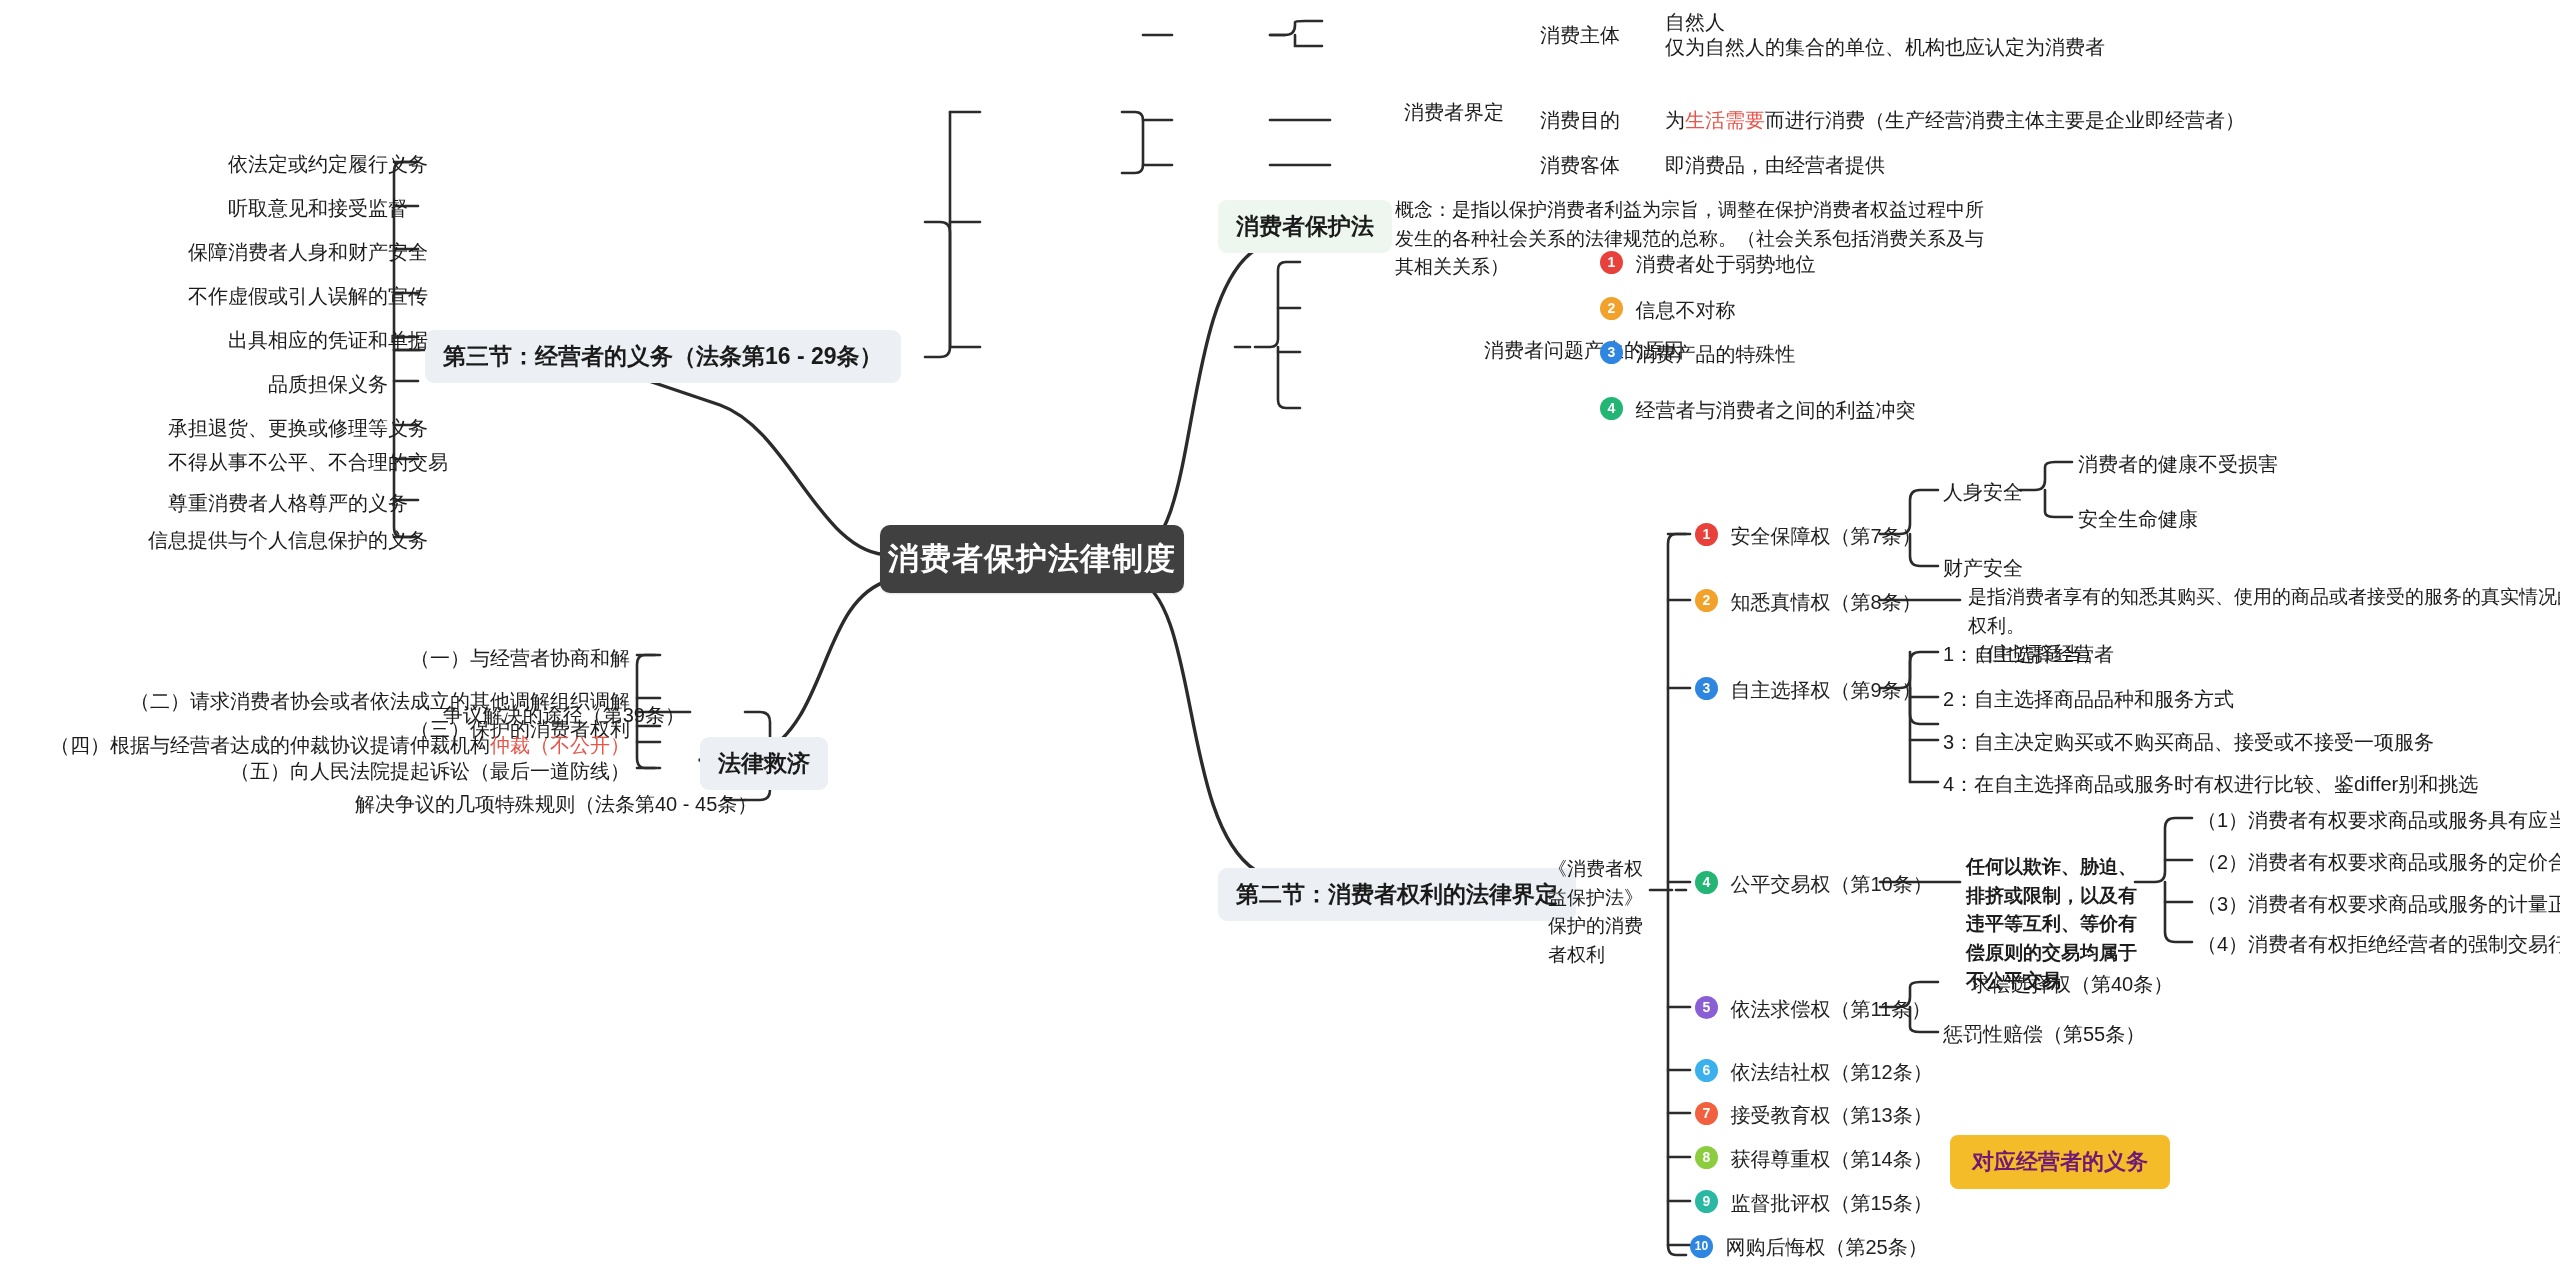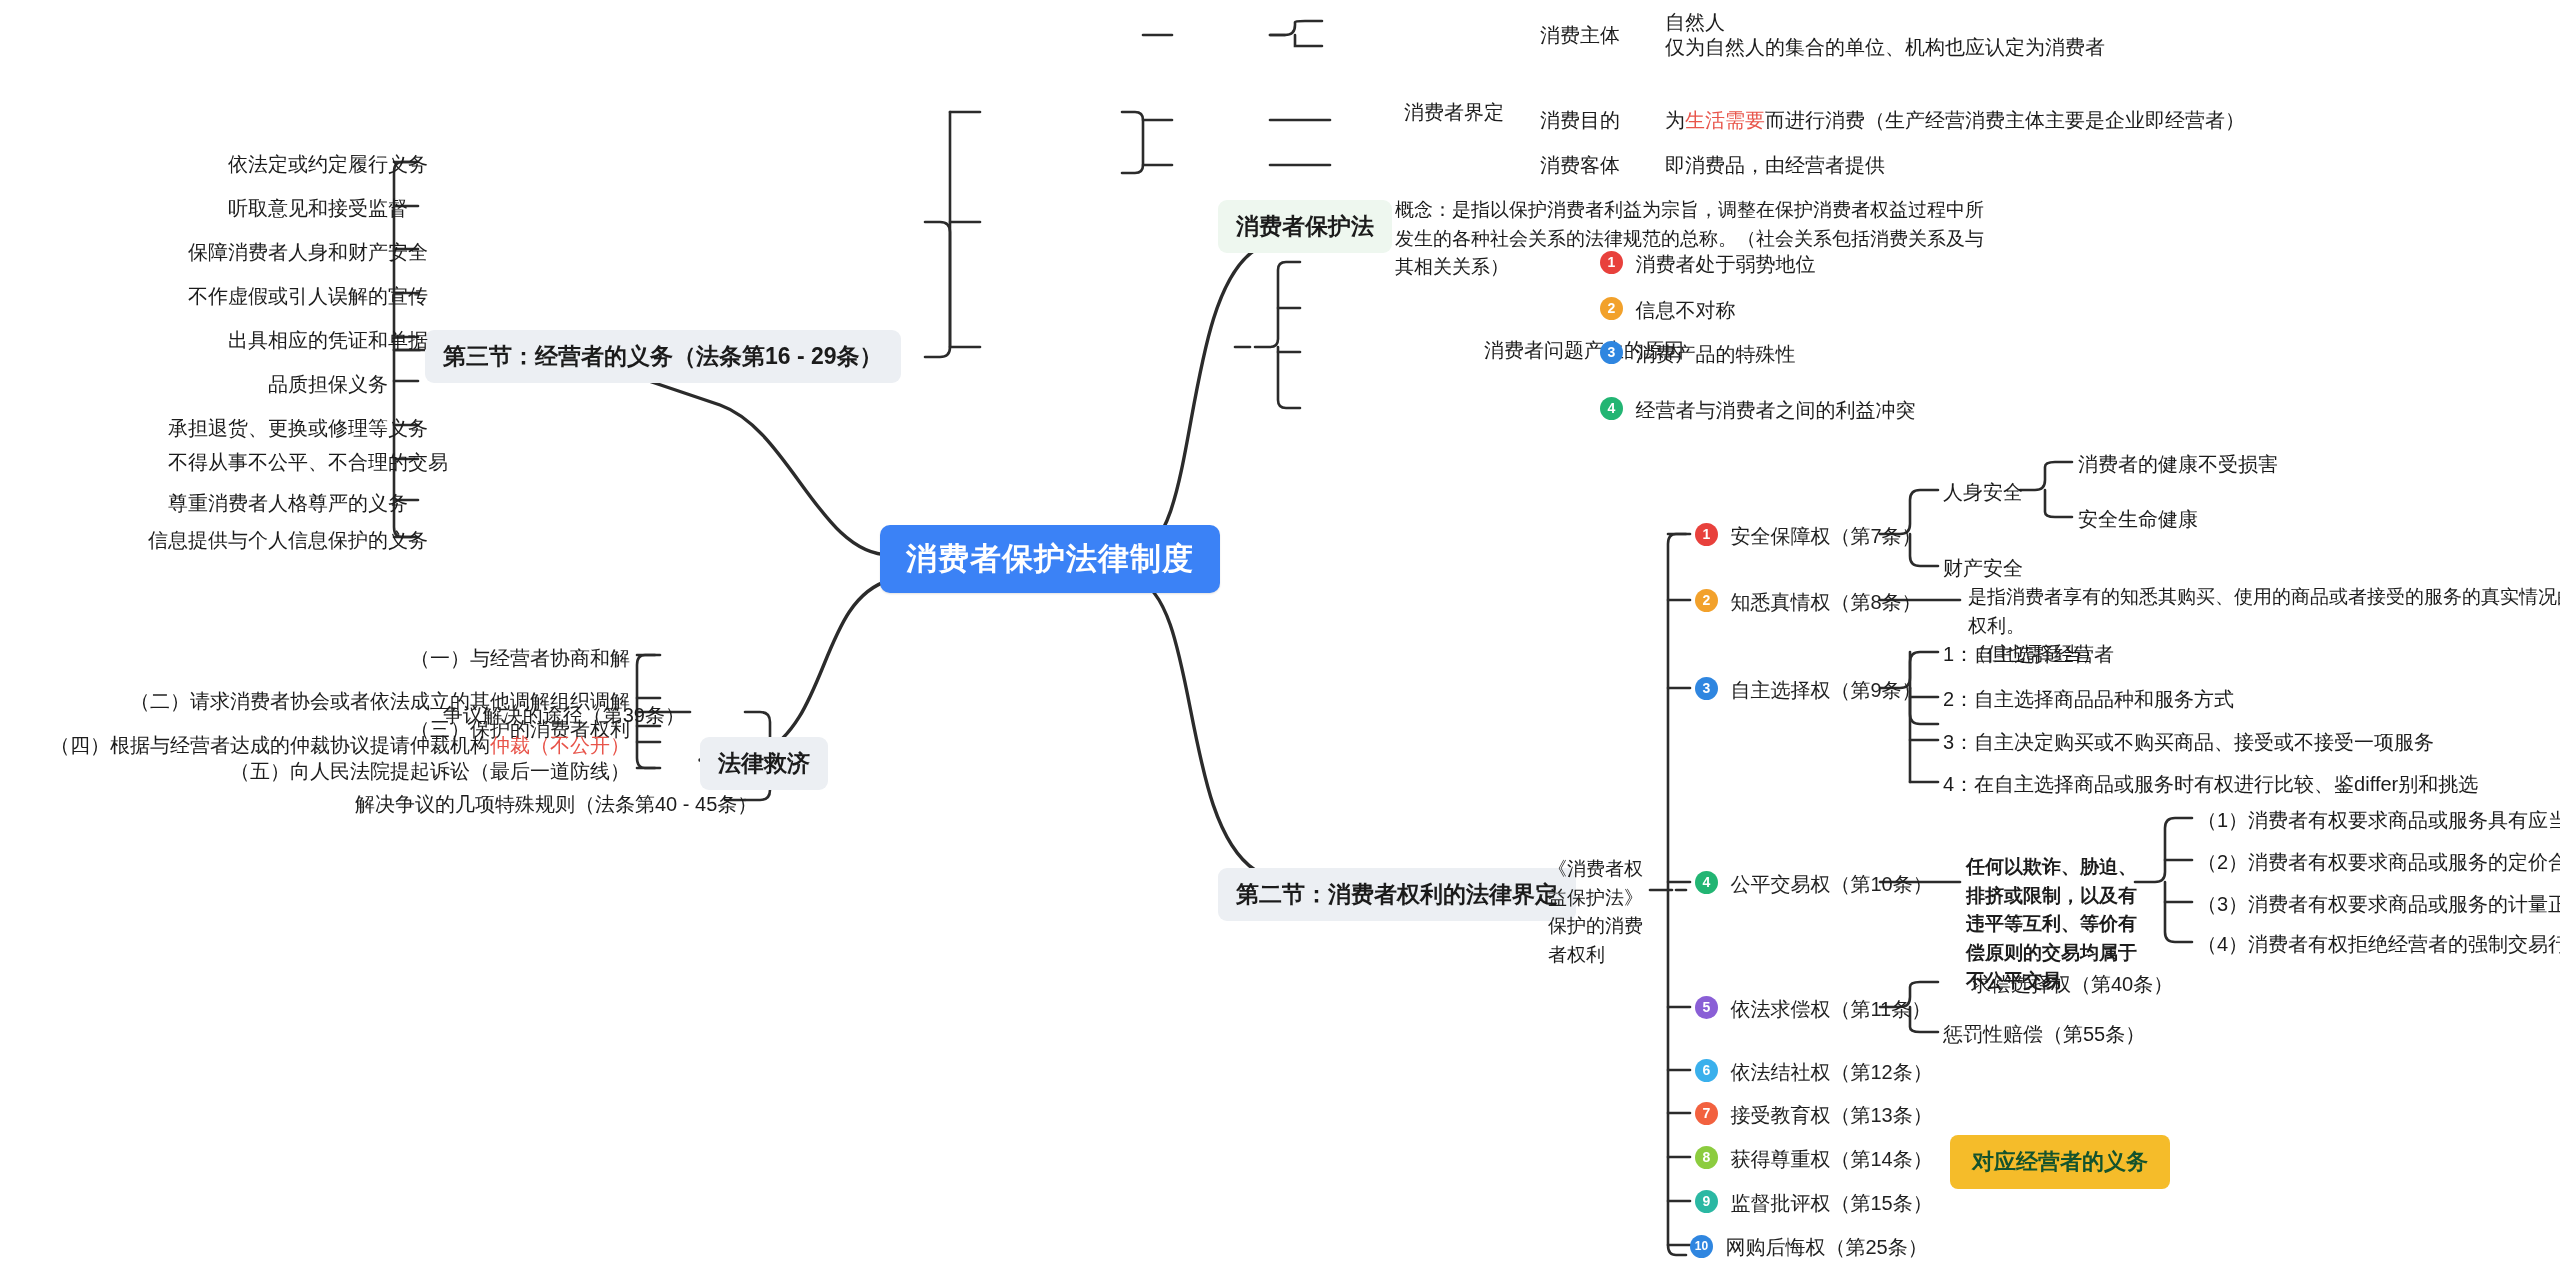--- a/index.html
+++ b/index.html
@@ -7,33 +7,33 @@
        font-family:"Liberation Sans","DejaVu Sans",sans-serif;color:#1f1f1f;}
   #canvas{position:absolute;left:0;top:0;width:2560px;height:1280px;}
   svg.lines{position:absolute;left:0;top:0;width:2560px;height:1280px;pointer-events:none;}
   .node{position:absolute;white-space:nowrap;line-height:1.45;}
   .txt{font-size:20px;color:#1c1c1c;}
   .txt.sm{font-size:19px;}
   .multi{white-space:normal;line-height:1.5;}
 
   
   .root{
-    position:absolute;background:#3b82f6;color:#fff;border-radius:10px;
-    font-size:31px;font-weight:bold;padding:13px 26px;letter-spacing:1px;
+    position:absolute;background:#404040;color:#fff;border-radius:10px;
+    font-size:31px;font-weight:bold;padding:13px 8px;letter-spacing:1px;
     box-shadow:0 1px 2px rgba(0,0,0,.12);
   }
   
   .topic{
     position:absolute;background:#eceff3;border-radius:9px;
     font-size:23px;font-weight:bold;color:#1b1b1b;padding:11px 18px;white-space:nowrap;
   }
   .topic.green{background:#eef7ef;}
   
   .callout{
-    position:absolute;background:#f5bc2a;border-radius:8px;color:#14532d;
+    position:absolute;background:#f5bc2a;border-radius:8px;color:#701a75;
     font-size:22px;font-weight:bold;padding:12px 22px;white-space:nowrap;
   }
   .badge{
     display:inline-block;width:23px;height:23px;border-radius:50%;
     color:#fff;font-size:14px;font-weight:bold;text-align:center;line-height:23px;
     margin-right:8px;vertical-align:2px;
   }
   .rowtxt{display:inline-block;vertical-align:middle;font-size:20px;}
   .red{color:#e8544a;}
   .bold{font-weight:bold;}

